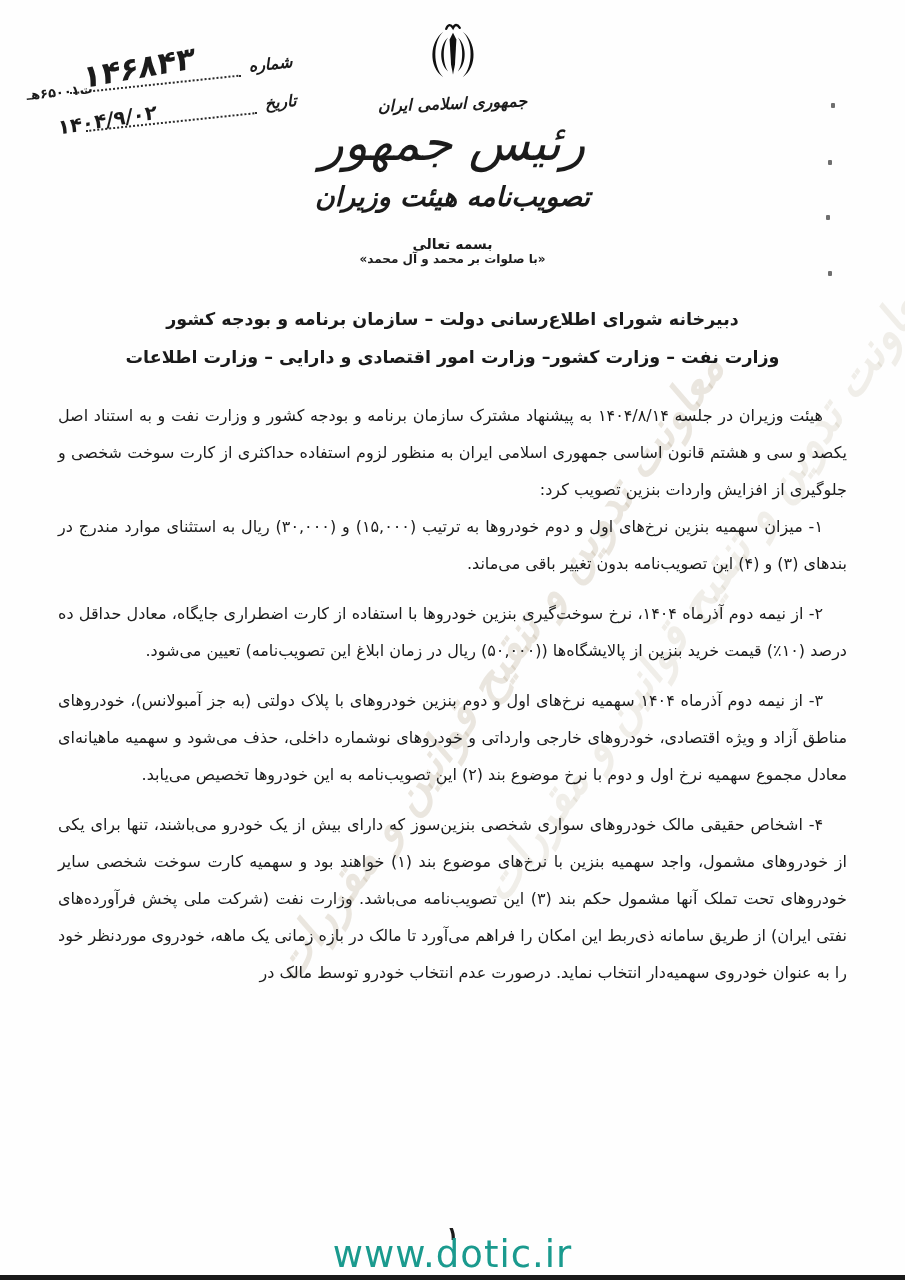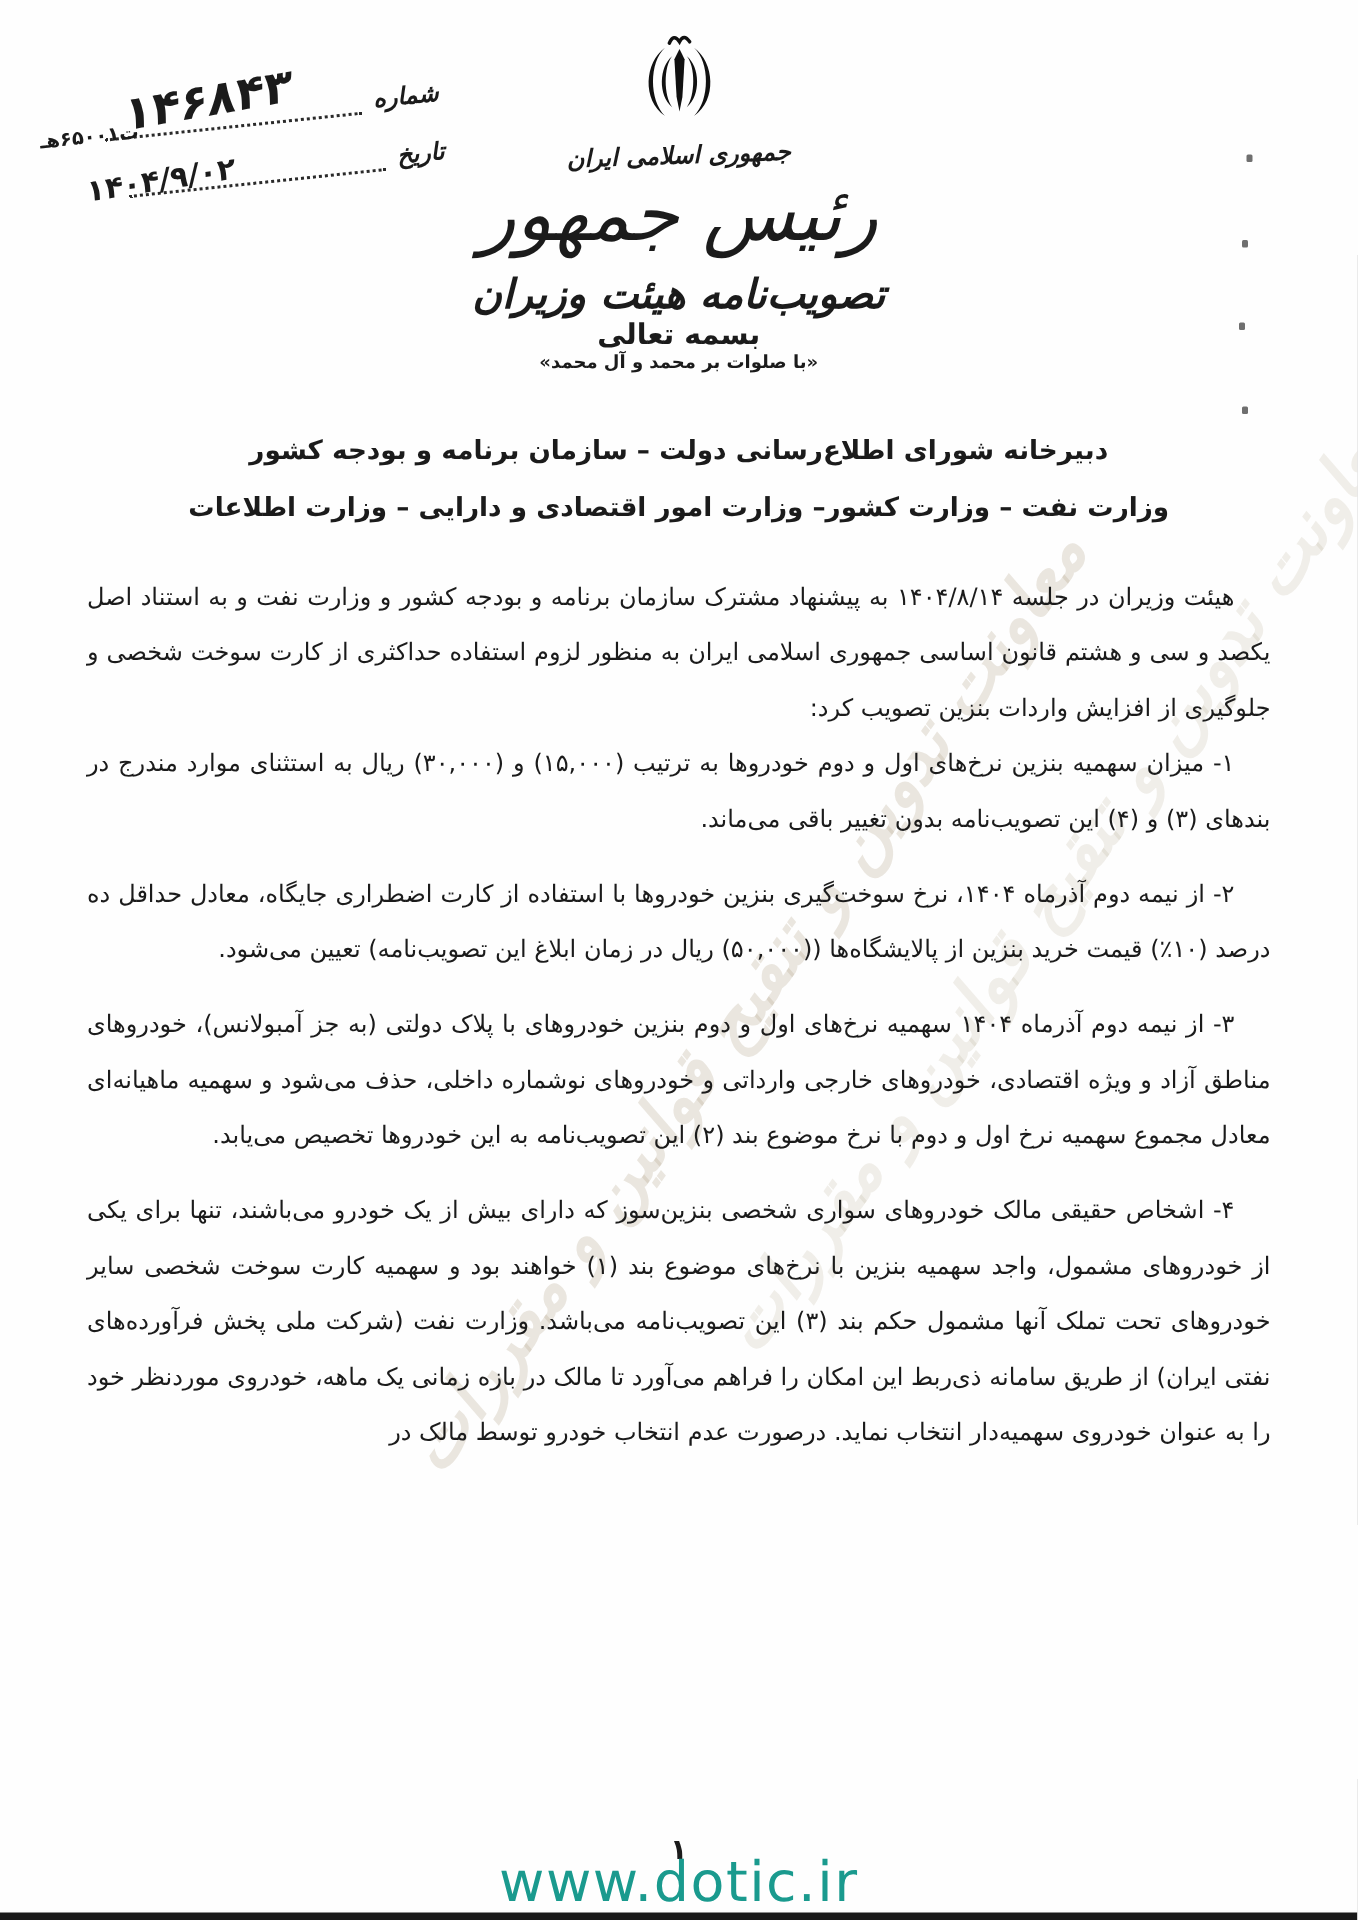--- a/index.html
+++ b/index.html
@@ -54,21 +54,21 @@
     transform:rotate(-3deg) skewX(-6deg);
     white-space:nowrap;
   }
   
   .content{position:relative;z-index:2;padding:0 58px;}
   .header{text-align:center;padding-top:20px;}
   .emblem{display:block;margin:0 auto;}
   .country{font-size:16px;font-weight:bold;font-style:italic;margin-top:4px;transform:rotate(-2deg);}
   .president{font-size:50px;font-weight:normal;font-style:italic;margin-top:2px;line-height:1.15;}
   .doctype{font-size:27px;font-weight:bold;font-style:italic;margin-top:8px;}
-  .bismillah{font-size:19px;font-weight:bold;}
+  .bismillah{font-size:14px;font-weight:bold;margin-top:24px;}
   .salawat{font-size:12px;font-weight:bold;}
   
   .addressees{margin-top:34px;text-align:center;font-weight:bold;font-size:17.5px;line-height:2.2;}
   
   .body-text{margin-top:20px;font-size:16px;line-height:37px;text-align:justify;}
   .body-text p{margin:0;text-indent:24px;}
   .body-text p.gap-large{}
   .body-text p.gap-small{margin-top:13px;}
   
   .page-number{

